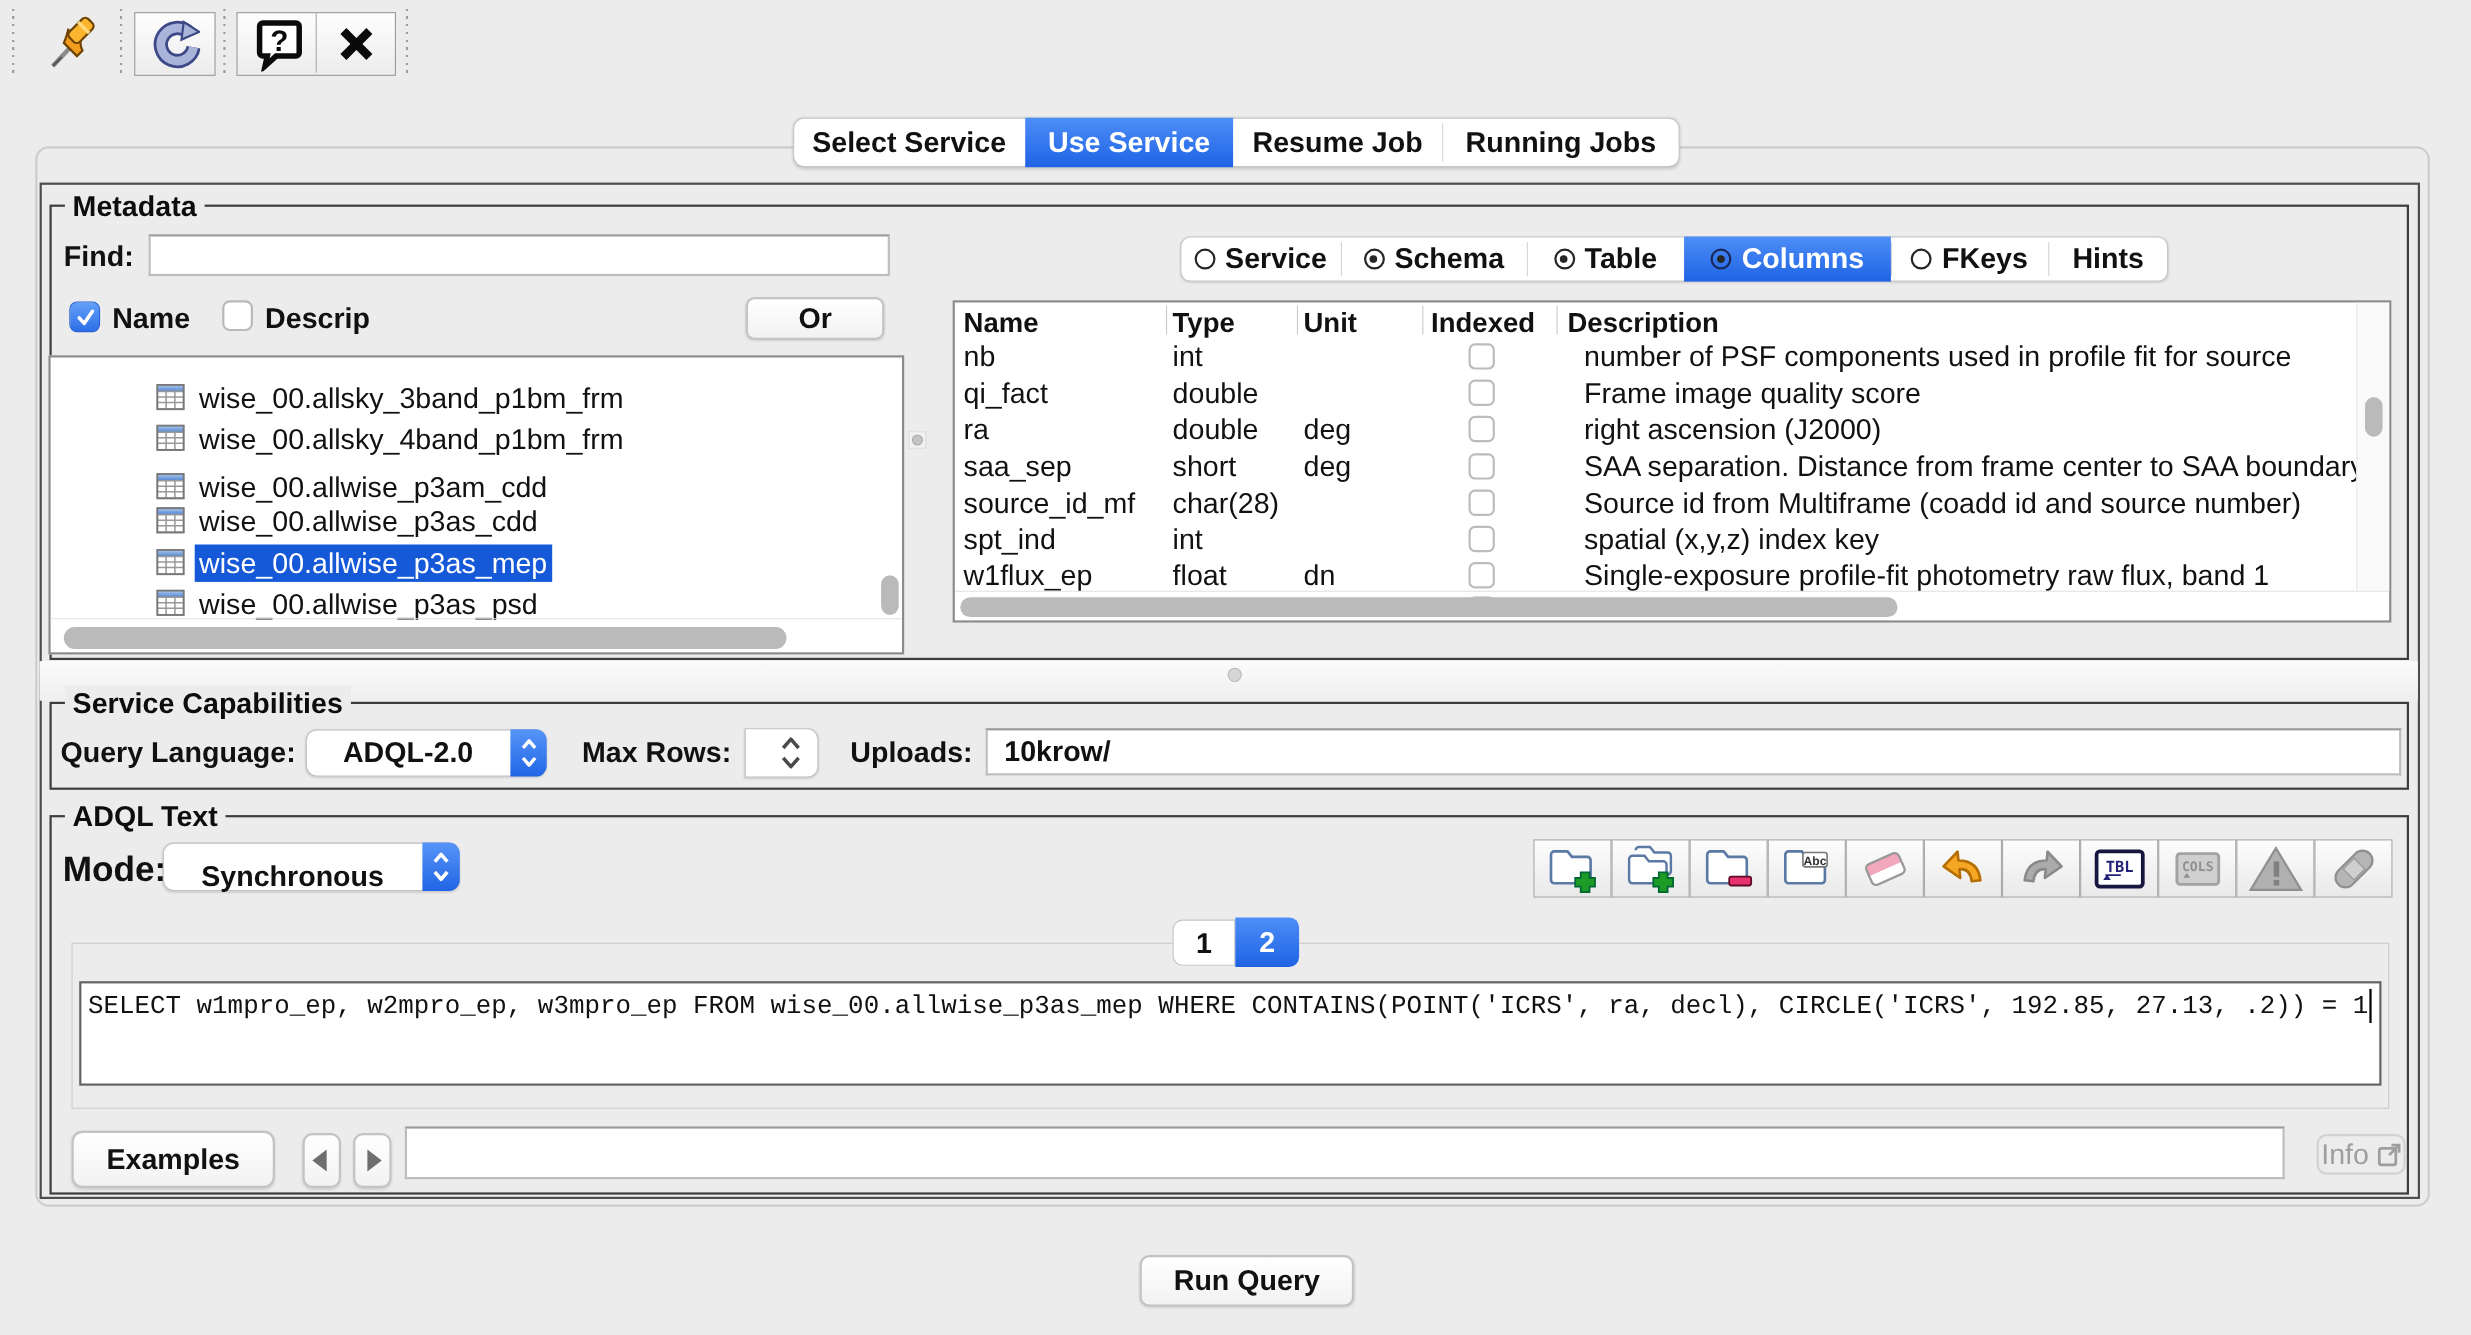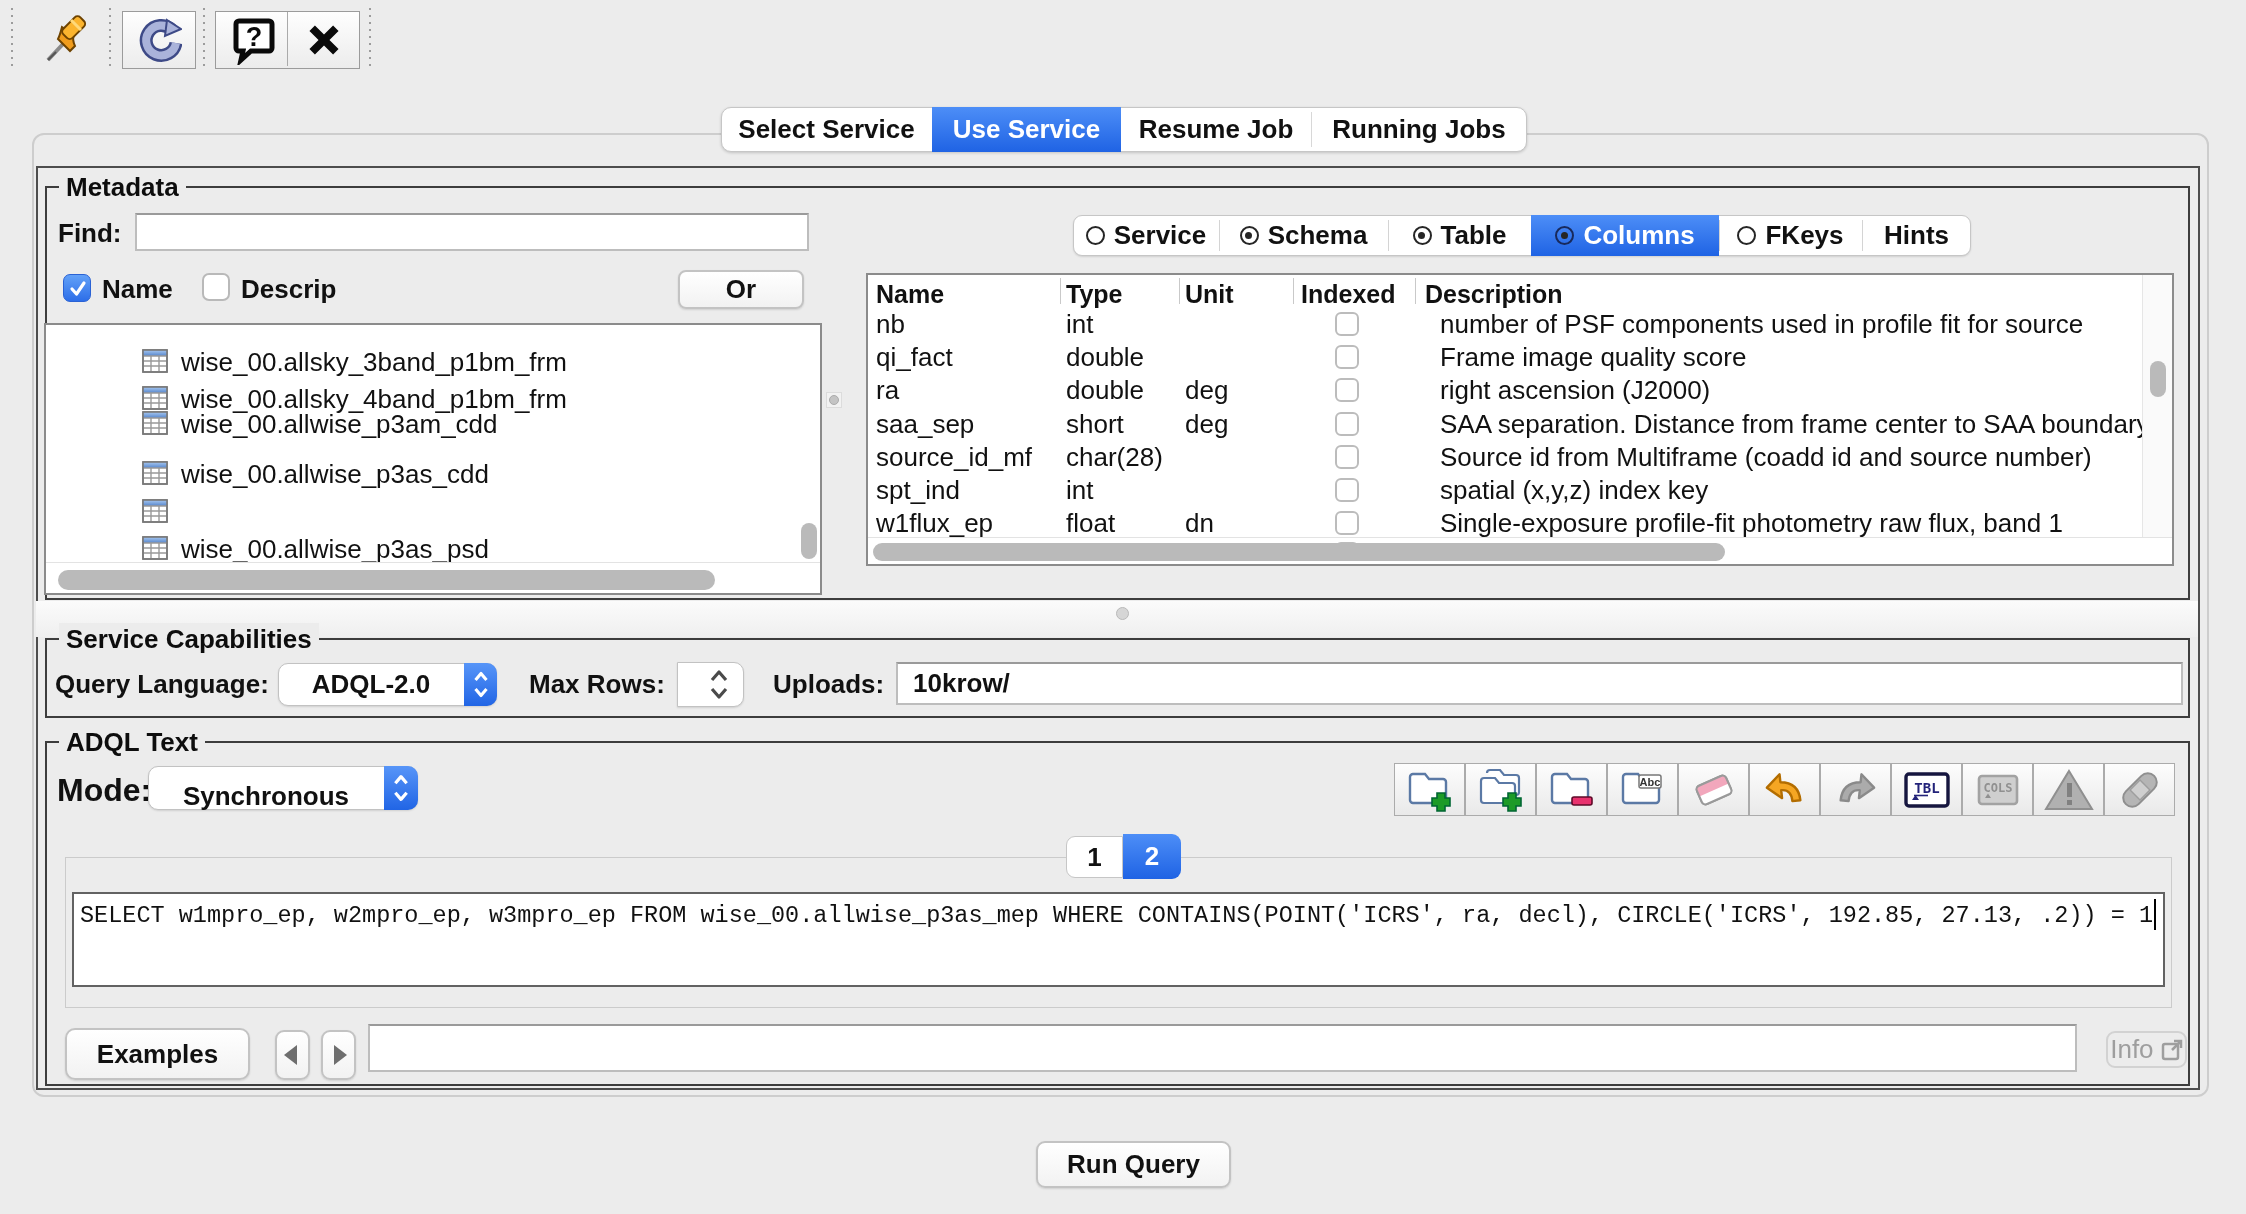--- a/index.html
+++ b/index.html
@@ -108,21 +108,21 @@
             <linearGradient id="gb1" x1="0" y1="0" x2="0" y2="1">
               <stop offset="0" stop-color="#a8c8f0"></stop>
               <stop offset="1" stop-color="#5585cc"></stop>
             </linearGradient>
           </defs>
           <path d="M1 8 h24 M1 13 h24 M1 18 h24 M9 8 v16 M17 8 v16" stroke="#999" stroke-width="1.4" fill="none"></path>
           <rect x="1" y="2" width="24" height="22" fill="none" stroke="#777" stroke-width="1.6"></rect>
         </svg>
         <div class="trow-t">wise_00.allsky_4band_p1bm_frm</div>
       </div>
-      <div class="row" style="top:65px">
+      <div class="row" style="top:84px">
         <svg class="ticon" width="26" height="26" viewBox="0 0 26 26">
           <rect x="1" y="2" width="24" height="22" fill="#fff" stroke="#888" stroke-width="1.6"></rect>
           <rect x="1" y="2" width="24" height="6" fill="url(#gb2)"></rect>
           <defs>
             <linearGradient id="gb2" x1="0" y1="0" x2="0" y2="1">
               <stop offset="0" stop-color="#a8c8f0"></stop>
               <stop offset="1" stop-color="#5585cc"></stop>
             </linearGradient>
           </defs>
           <path d="M1 8 h24 M1 13 h24 M1 18 h24 M9 8 v16 M17 8 v16" stroke="#999" stroke-width="1.4" fill="none"></path>
@@ -151,20 +151,21 @@
           <rect x="1" y="2" width="24" height="6" fill="url(#gb4)"></rect>
           <defs>
             <linearGradient id="gb4" x1="0" y1="0" x2="0" y2="1">
               <stop offset="0" stop-color="#a8c8f0"></stop>
               <stop offset="1" stop-color="#5585cc"></stop>
             </linearGradient>
           </defs>
           <path d="M1 8 h24 M1 13 h24 M1 18 h24 M9 8 v16 M17 8 v16" stroke="#999" stroke-width="1.4" fill="none"></path>
           <rect x="1" y="2" width="24" height="22" fill="none" stroke="#777" stroke-width="1.6"></rect>
         </svg>
+        <div class="trow-t" style="left:131px;background:#1659d8;color:#fff;padding:0 4px">wise_00.allwise_p3as_mep</div>
       </div>
       <div class="row" style="top:190px">
         <svg class="ticon" width="26" height="26" viewBox="0 0 26 26">
           <rect x="1" y="2" width="24" height="22" fill="#fff" stroke="#888" stroke-width="1.6"></rect>
           <rect x="1" y="2" width="24" height="6" fill="url(#gb5)"></rect>
           <defs>
             <linearGradient id="gb5" x1="0" y1="0" x2="0" y2="1">
               <stop offset="0" stop-color="#a8c8f0"></stop>
               <stop offset="1" stop-color="#5585cc"></stop>
             </linearGradient>

